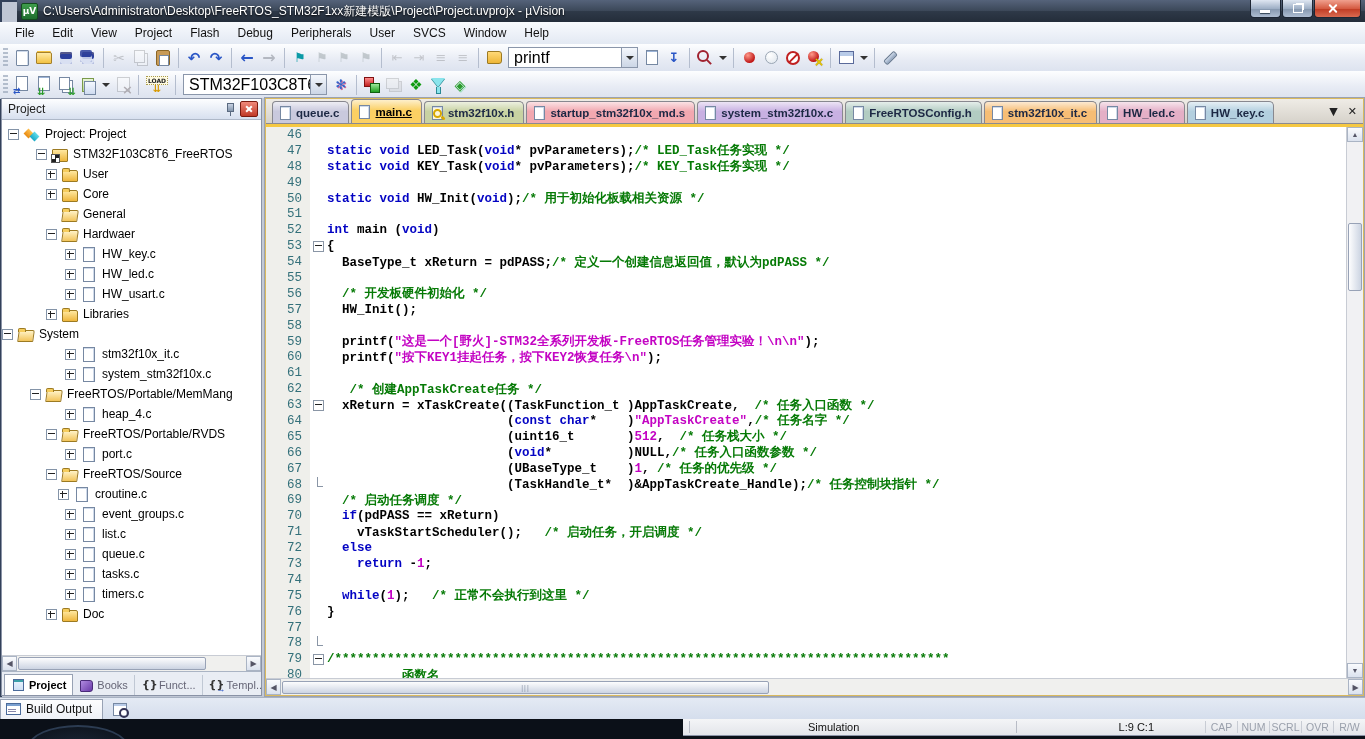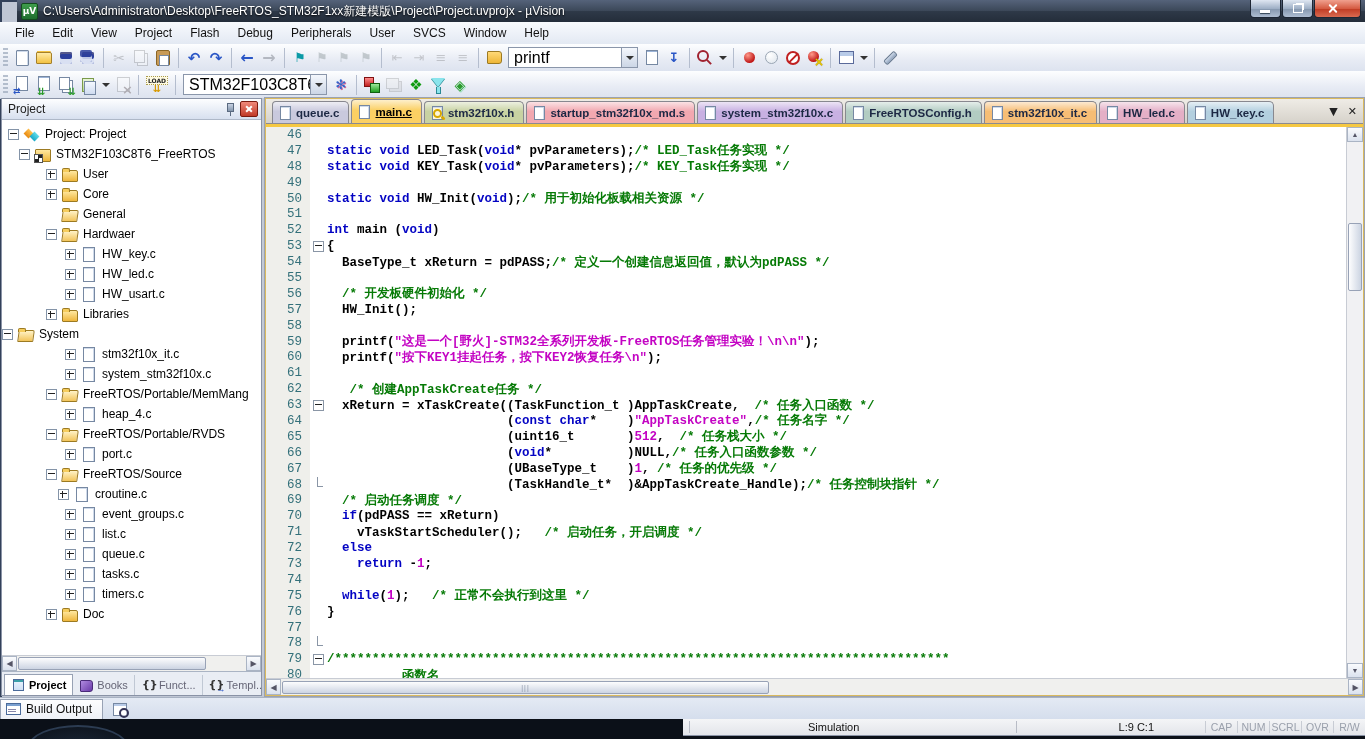--- a/index.html
+++ b/index.html
@@ -291,21 +291,21 @@
       <span class="ptitle">Project</span>
       <span class="pin"></span>
       <span class="pclose"></span>
     </div>
     <div class="tree" id="tree">
         <div class="trow" style="padding-left: 6px;">
           <span class="texp"></span>
           <span class="ticon t-target"></span>
           <span>Project: Project</span>
         </div>
-        <div class="trow" style="padding-left: 17px;">
+        <div class="trow" style="padding-left: 34px;">
           <span class="texp"></span>
           <span class="ticon t-target2"></span>
           <span>STM32F103C8T6_FreeRTOS</span>
         </div>
         <div class="trow" style="padding-left: 44px;">
           <span class="texp plus"></span>
           <span class="ticon t-folder"></span>
           <span>User</span>
         </div>
         <div class="trow" style="padding-left: 44px;">
@@ -351,21 +351,21 @@
         <div class="trow" style="padding-left: 63px;">
           <span class="texp plus"></span>
           <span class="ticon t-file"></span>
           <span>stm32f10x_it.c</span>
         </div>
         <div class="trow" style="padding-left: 63px;">
           <span class="texp plus"></span>
           <span class="ticon t-file"></span>
           <span>system_stm32f10x.c</span>
         </div>
-        <div class="trow" style="padding-left: 44px;">
+        <div class="trow" style="padding-left: 28px;">
           <span class="texp"></span>
           <span class="ticon t-folder-open"></span>
           <span>FreeRTOS/Portable/MemMang</span>
         </div>
         <div class="trow" style="padding-left: 63px;">
           <span class="texp plus"></span>
           <span class="ticon t-file"></span>
           <span>heap_4.c</span>
         </div>
         <div class="trow" style="padding-left: 44px;">

